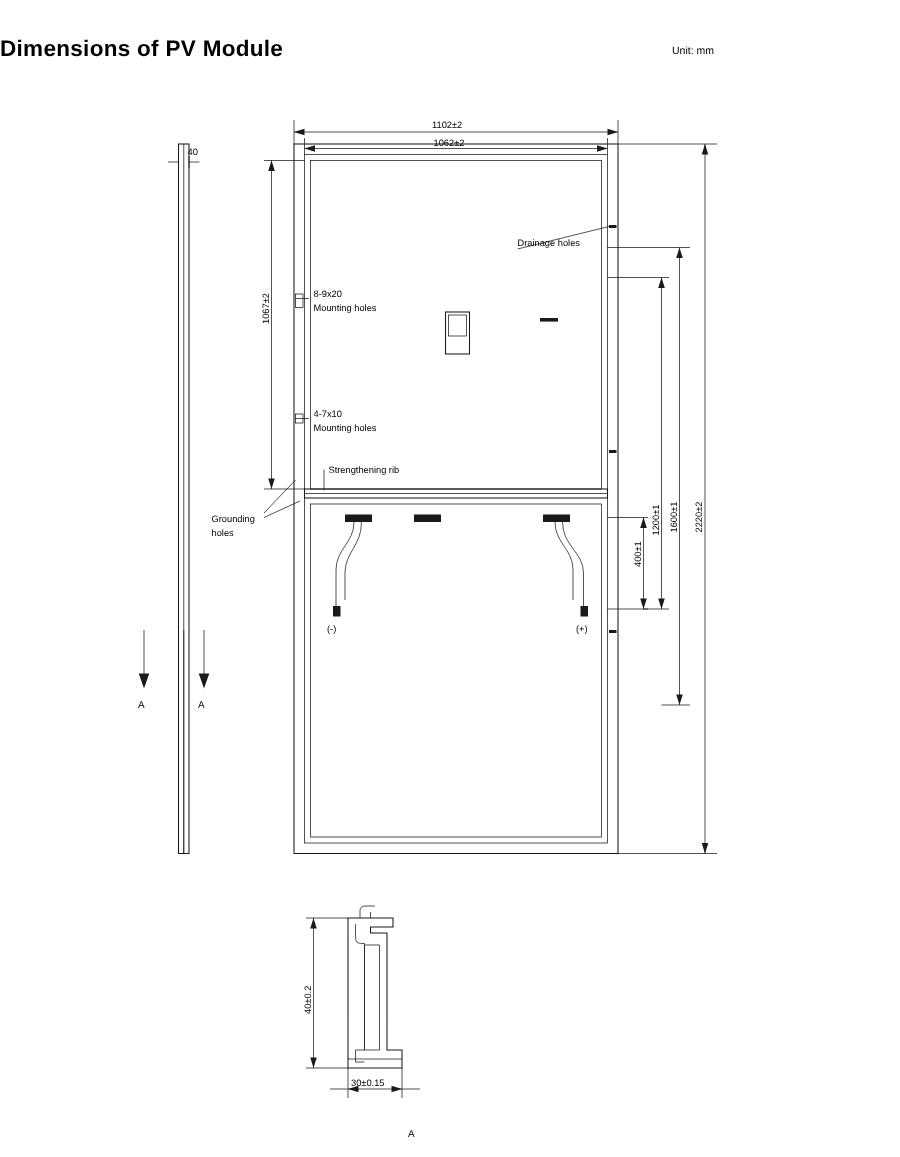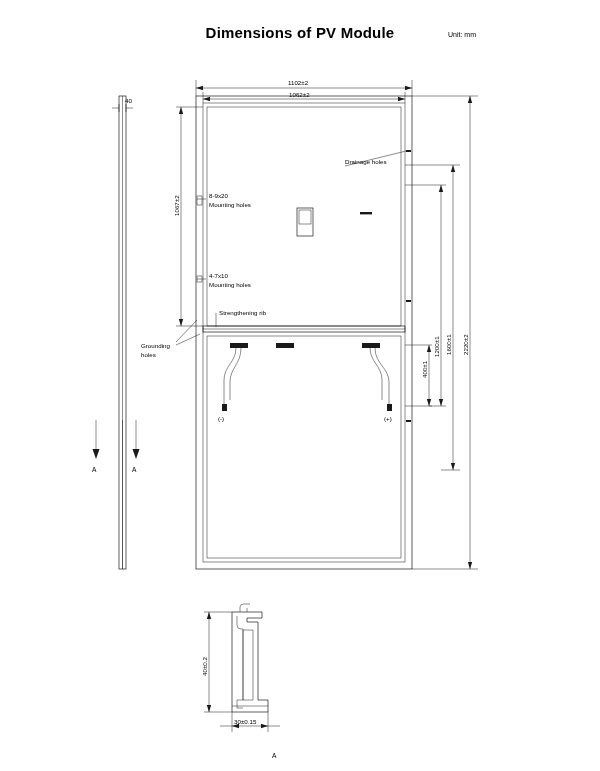--- a/index.html
+++ b/index.html
@@ -19,21 +19,21 @@
     position: absolute;
     left: 0; top: 0;
     width: 600px;
     height: 771px;
   }
   .title {
     position: absolute;
     left: 0;
     top: 24px;
     width: 600px;
-    text-align: center;
+    text-align: left;
     font-size: 15px;
     font-weight: bold;
     letter-spacing: 0.2px;
   }
   .unit {
     position: absolute;
     left: 448px;
     top: 31px;
     font-size: 7px;
     font-weight: normal;

